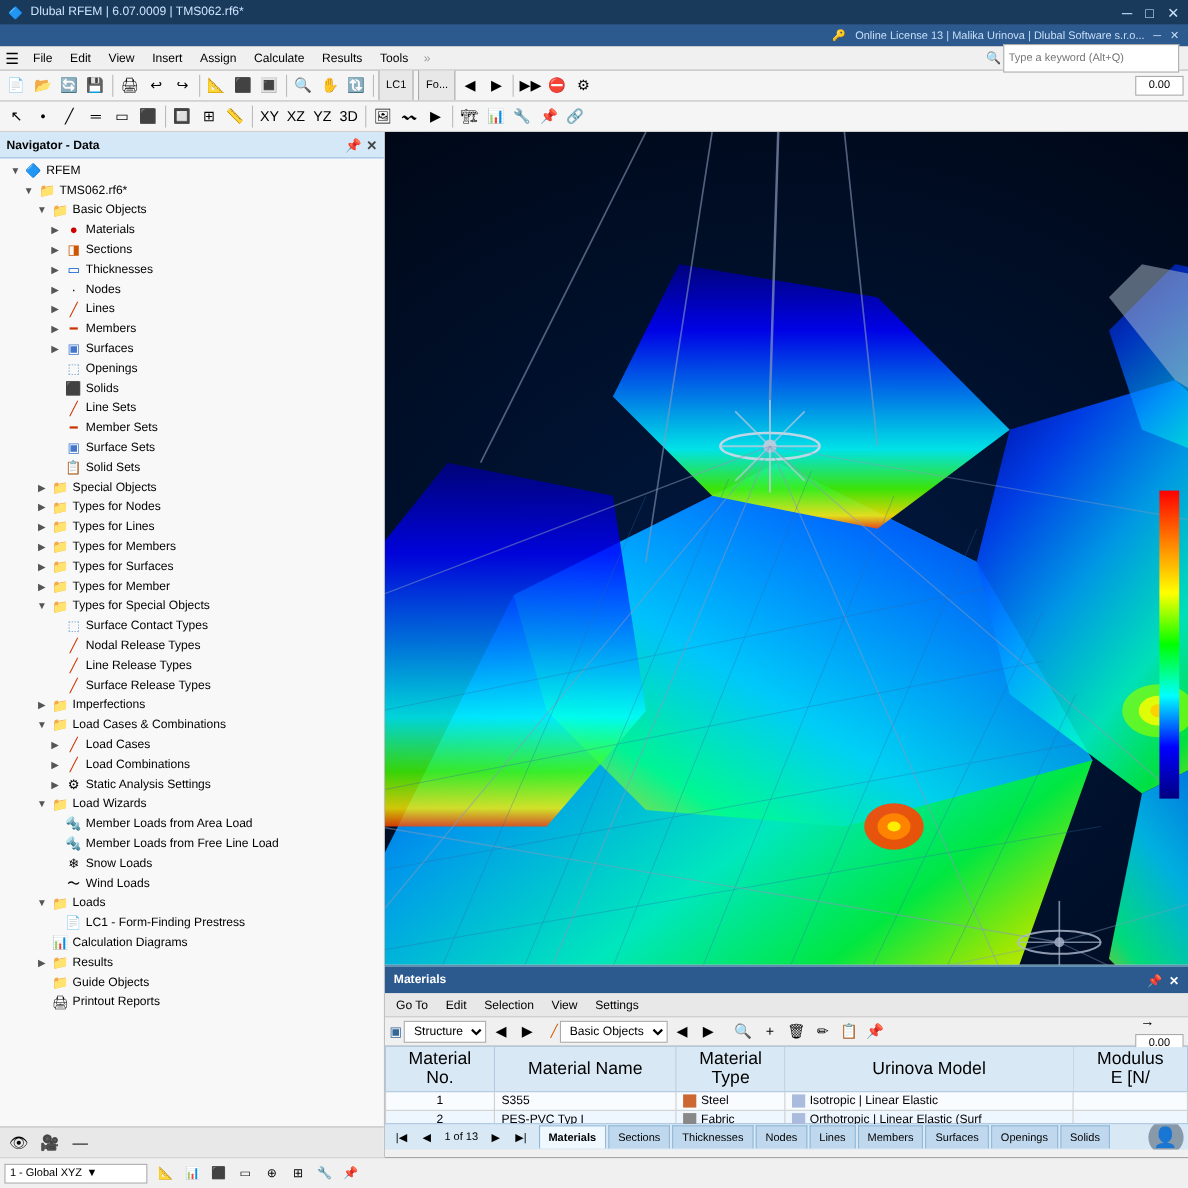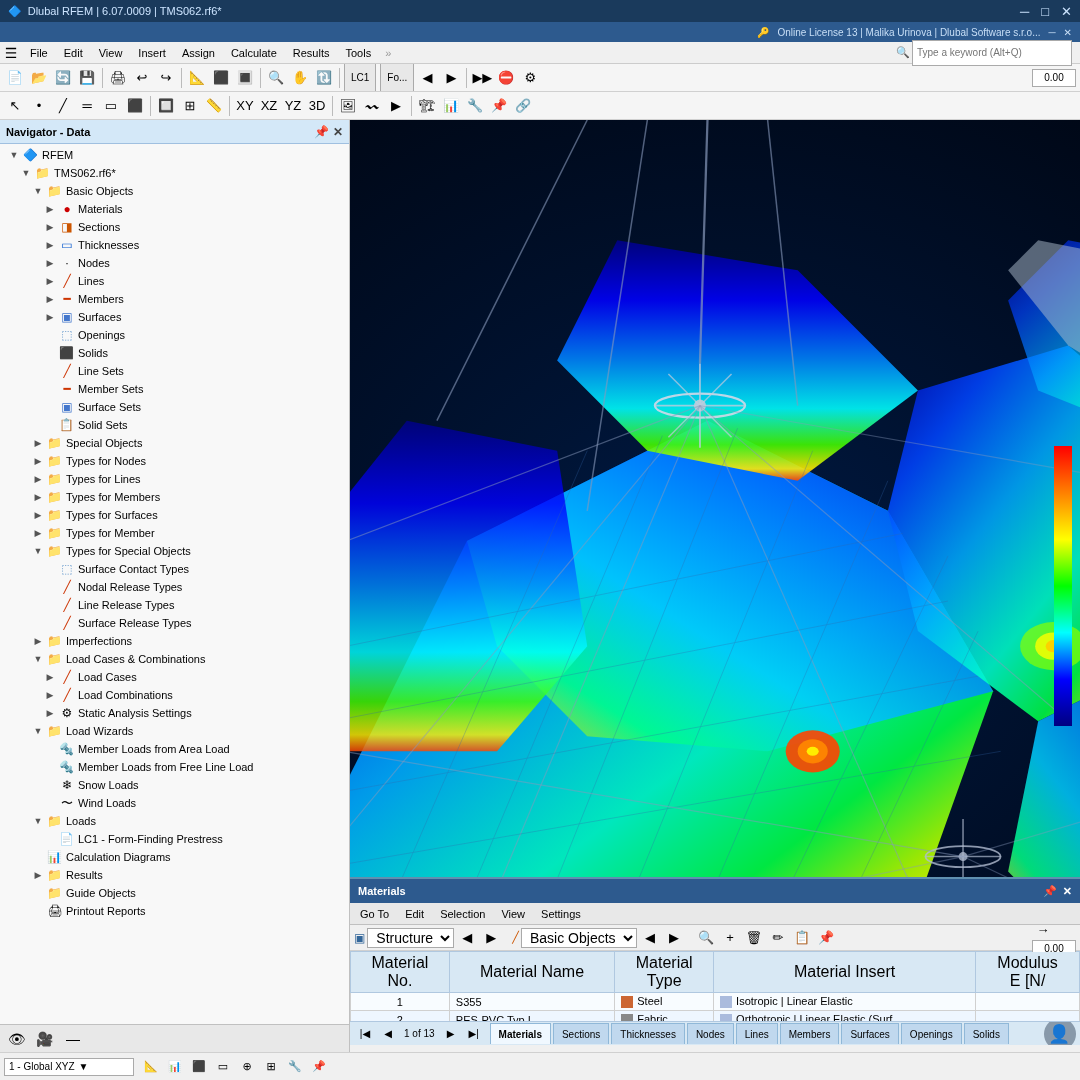--- a/index.html
+++ b/index.html
@@ -55,21 +55,21 @@
 
     
     .viewport { flex: 1; position: relative; overflow: hidden; background: #000; }
 
     
     .materials-panel { position: absolute; bottom: 0; left: 0; right: 0; height: 175px; background: #f0f0f0; border-top: 2px solid #6090b0; }
     .materials-header { height: 24px; background: #2d5a8e; color: #fff; display: flex; align-items: center; justify-content: space-between; padding: 0 8px; font-size: 11px; font-weight: bold; }
     .materials-menu-bar { height: 22px; background: #e8e8e8; border-bottom: 1px solid #c0c0c0; display: flex; align-items: center; padding: 0 4px; gap: 4px; font-size: 11px; }
     .materials-menu-item { padding: 2px 6px; cursor: pointer; }
     .materials-toolbar { height: 26px; background: #f0f0f0; border-bottom: 1px solid #d0d0d0; display: flex; align-items: center; padding: 0 4px; gap: 2px; }
-    .mat-select { height: 20px; background: #fff; border: 1px solid #aaa; padding: 0 4px; font-size: 14px; }
+    .mat-select { height: 20px; background: #fff; border: 1px solid #aaa; padding: 0 4px; font-size: 11px; }
     .materials-table { width: 100%; border-collapse: collapse; font-size: 11px; }
     .materials-table th { background: #d8e8f4; border: 1px solid #b0c8e0; padding: 2px 6px; text-align: center; font-weight: normal; font-size: 16px; position: sticky; top: 0; }
     .materials-table td { border: 1px solid #d0d0d0; padding: 2px 6px; }
     .mat-color-box { display: inline-block; width: 12px; height: 12px; margin-right: 4px; vertical-align: middle; }
     .materials-scroll-area { overflow-y: auto; height: 70px; }
 
     
     .tab-bar { height: 24px; background: #d8e8f4; border-top: 1px solid #b0c8e0; display: flex; align-items: center; padding: 0 4px; gap: 1px; overflow: hidden; }
     .tab-item { padding: 2px 8px; background: #c0d8ee; border: 1px solid #90b8d8; border-bottom: none; cursor: pointer; font-size: 10px; height: 21px; display: flex; align-items: center; }
     .tab-item.active { background: #f0f8ff; font-weight: bold; }
@@ -624,21 +624,21 @@
         </div>
       </div>
 
       <div class="materials-scroll-area">
         <table class="materials-table">
           <thead>
             <tr>
               <th>Material<br>No.</th>
               <th>Material Name</th>
               <th>Material<br>Type</th>
-              <th>Material Insert</th>
+              <th>Urinova Model</th>
               <th>Modulus<br>E [N/</th>
             </tr>
           </thead>
           <tbody>
             <tr class="row-even">
               <td style="text-align:center;">1</td>
               <td>S355</td>
               <td>
                 <span class="mat-color-box" style="background:#cc6633;"></span>Steel
               </td>

